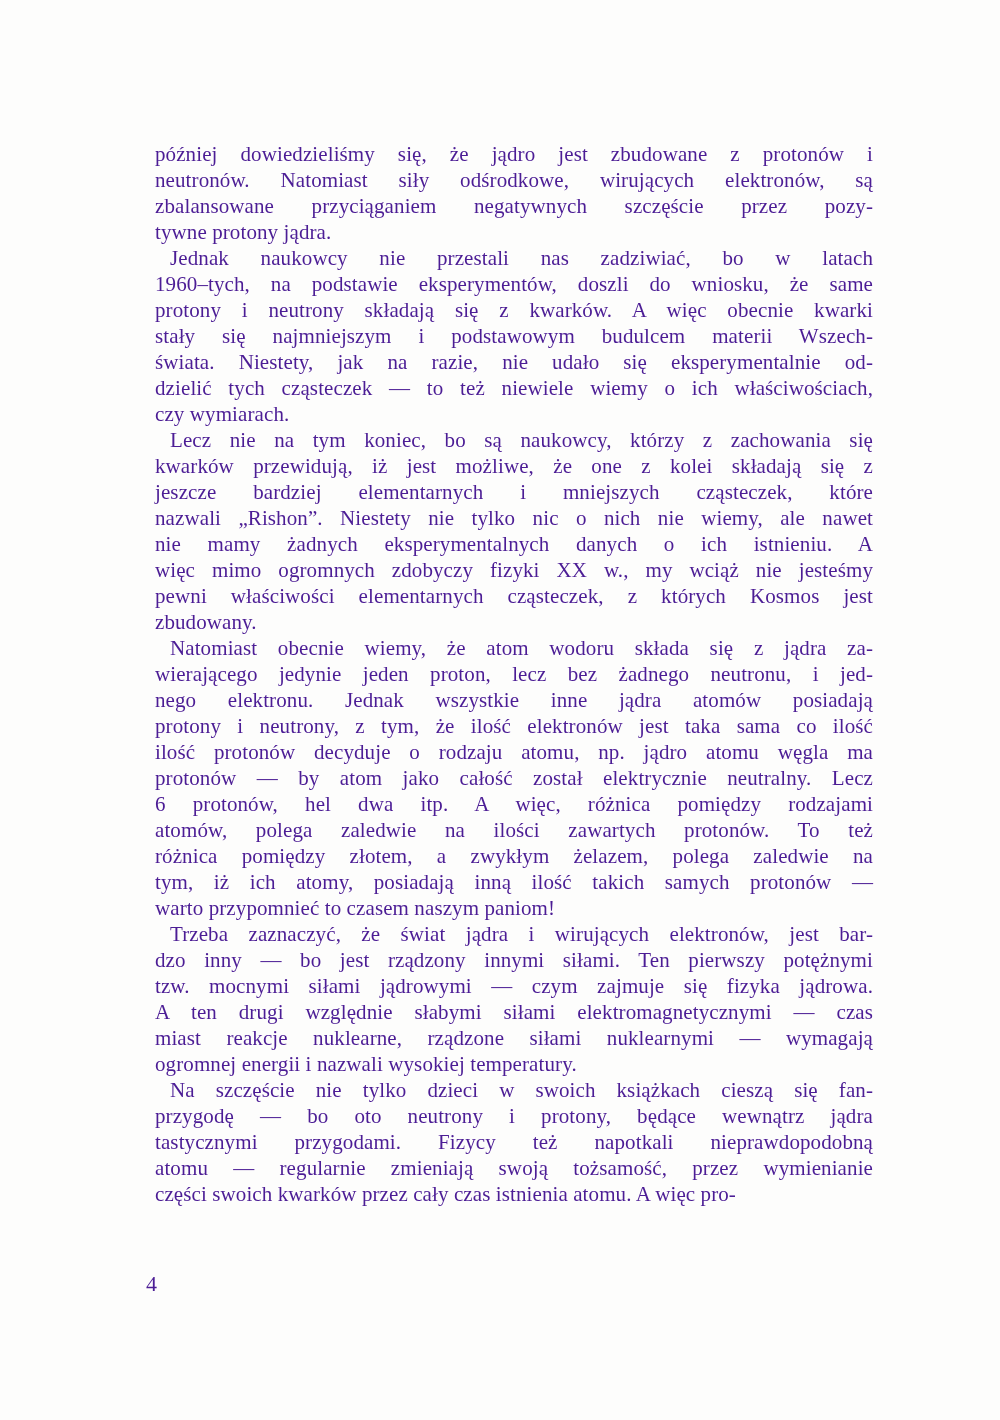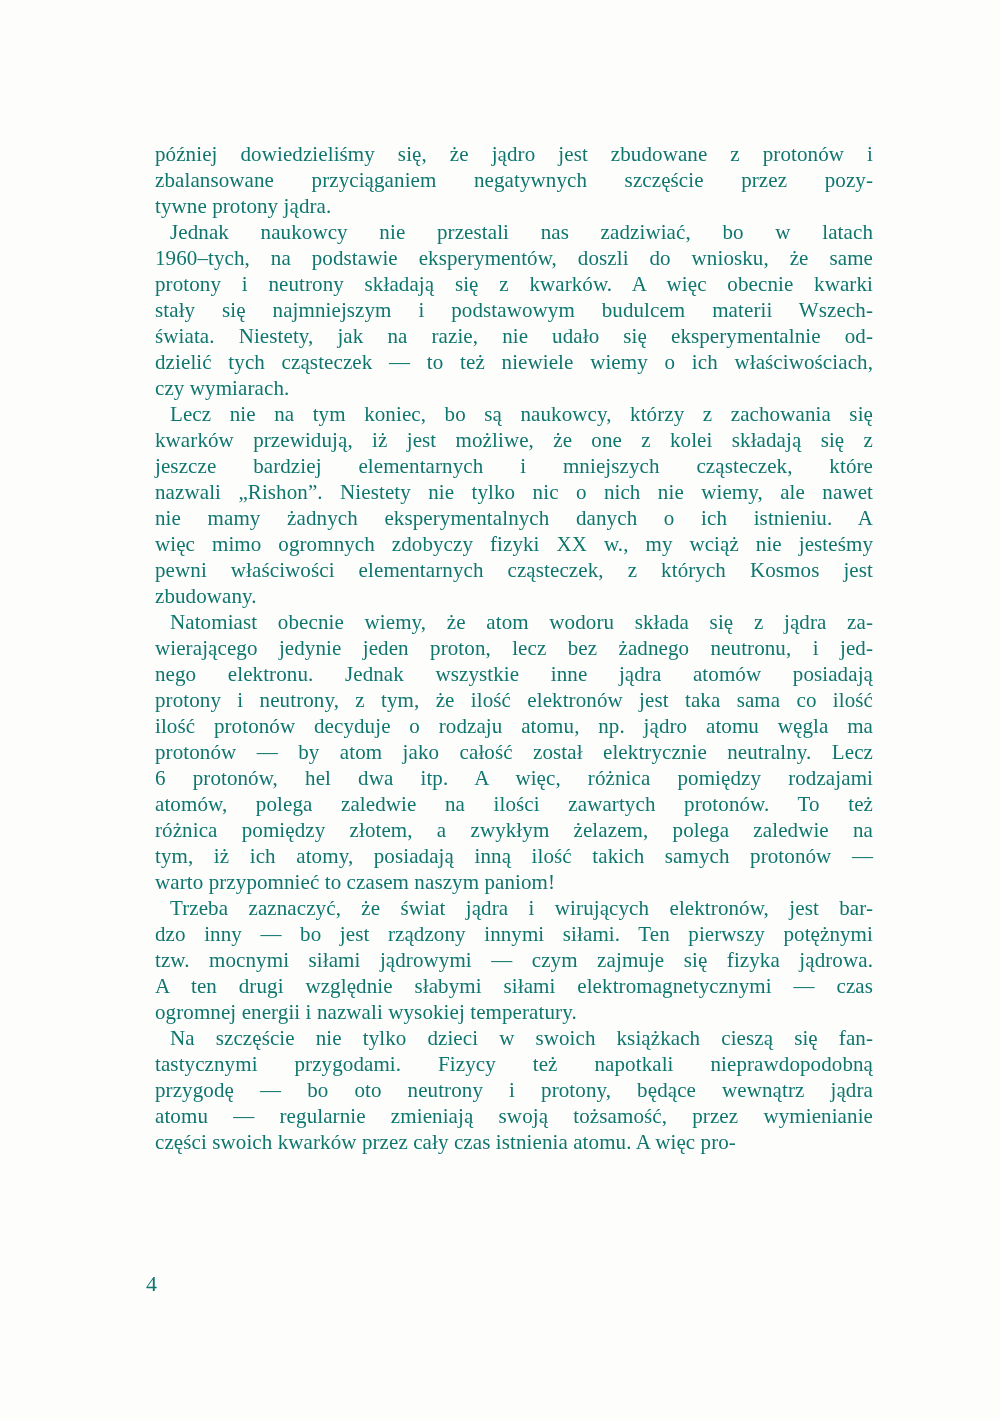--- a/index.html
+++ b/index.html
@@ -7,21 +7,21 @@
     padding: 0;
     background: #fdfdfc;
   }
   .page {
     position: relative;
     width: 1000px;
     height: 1420px;
     background: #fdfdfc;
     overflow: hidden;
     font-family: "Liberation Serif", "DejaVu Serif", serif;
-    color: #0f766e;
+    color: #4c1d95;
   }
   .text-block {
     position: absolute;
     left: 155px;
     top: 141px;
     width: 718px;
     font-size: 21px;
     line-height: 26px;
     letter-spacing: 0.1px;
   }
@@ -45,20 +45,21 @@
     line-height: 26px;
   }
 </style>
 </head>
 <body>
 
 <div class="page">
   <div class="text-block">
       <div class="paragraph">
         <div class="line">później dowiedzieliśmy się, że jądro jest zbudowane z protonów i</div>
+        <div class="line">neutronów. Natomiast siły odśrodkowe, wirujących elektronów, są</div>
         <div class="line">zbalansowane przyciąganiem negatywnych szczęście przez pozy-</div>
         <div class="line last">tywne protony jądra.</div>
       </div>
       <div class="paragraph">
         <div class="line indent">Jednak naukowcy nie przestali nas zadziwiać, bo w latach</div>
         <div class="line">1960–tych, na podstawie eksperymentów, doszli do wniosku, że same</div>
         <div class="line">protony i neutrony składają się z kwarków. A więc obecnie kwarki</div>
         <div class="line">stały się najmniejszym i podstawowym budulcem materii Wszech-</div>
         <div class="line">świata. Niestety, jak na razie, nie udało się eksperymentalnie od-</div>
         <div class="line">dzielić tych cząsteczek — to też niewiele wiemy o ich właściwościach,</div>
@@ -85,24 +86,25 @@
         <div class="line">atomów, polega zaledwie na ilości zawartych protonów. To też</div>
         <div class="line">różnica pomiędzy złotem, a zwykłym żelazem, polega zaledwie na</div>
         <div class="line">tym, iż ich atomy, posiadają inną ilość takich samych protonów —</div>
         <div class="line last">warto przypomnieć to czasem naszym paniom!</div>
       </div>
       <div class="paragraph">
         <div class="line indent">Trzeba zaznaczyć, że świat jądra i wirujących elektronów, jest bar-</div>
         <div class="line">dzo inny — bo jest rządzony innymi siłami. Ten pierwszy potężnymi</div>
         <div class="line">tzw. mocnymi siłami jądrowymi — czym zajmuje się fizyka jądrowa.</div>
         <div class="line">A ten drugi względnie słabymi siłami elektromagnetycznymi — czas</div>
+        <div class="line">miast reakcje nuklearne, rządzone siłami nuklearnymi — wymagają</div>
         <div class="line last">ogromnej energii i nazwali wysokiej temperatury.</div>
       </div>
       <div class="paragraph">
         <div class="line indent">Na szczęście nie tylko dzieci w swoich książkach cieszą się fan-</div>
+        <div class="line">przygodę — bo oto neutrony i protony, będące wewnątrz jądra</div>
         <div class="line">tastycznymi przygodami. Fizycy też napotkali nieprawdopodobną</div>
-        <div class="line">przygodę — bo oto neutrony i protony, będące wewnątrz jądra</div>
         <div class="line">atomu — regularnie zmieniają swoją tożsamość, przez wymienianie</div>
         <div class="line last">części swoich kwarków przez cały czas istnienia atomu. A więc pro-</div>
       </div>
     </div>
   <div class="page-number">4</div>
 </div>
 
 </body></html>

